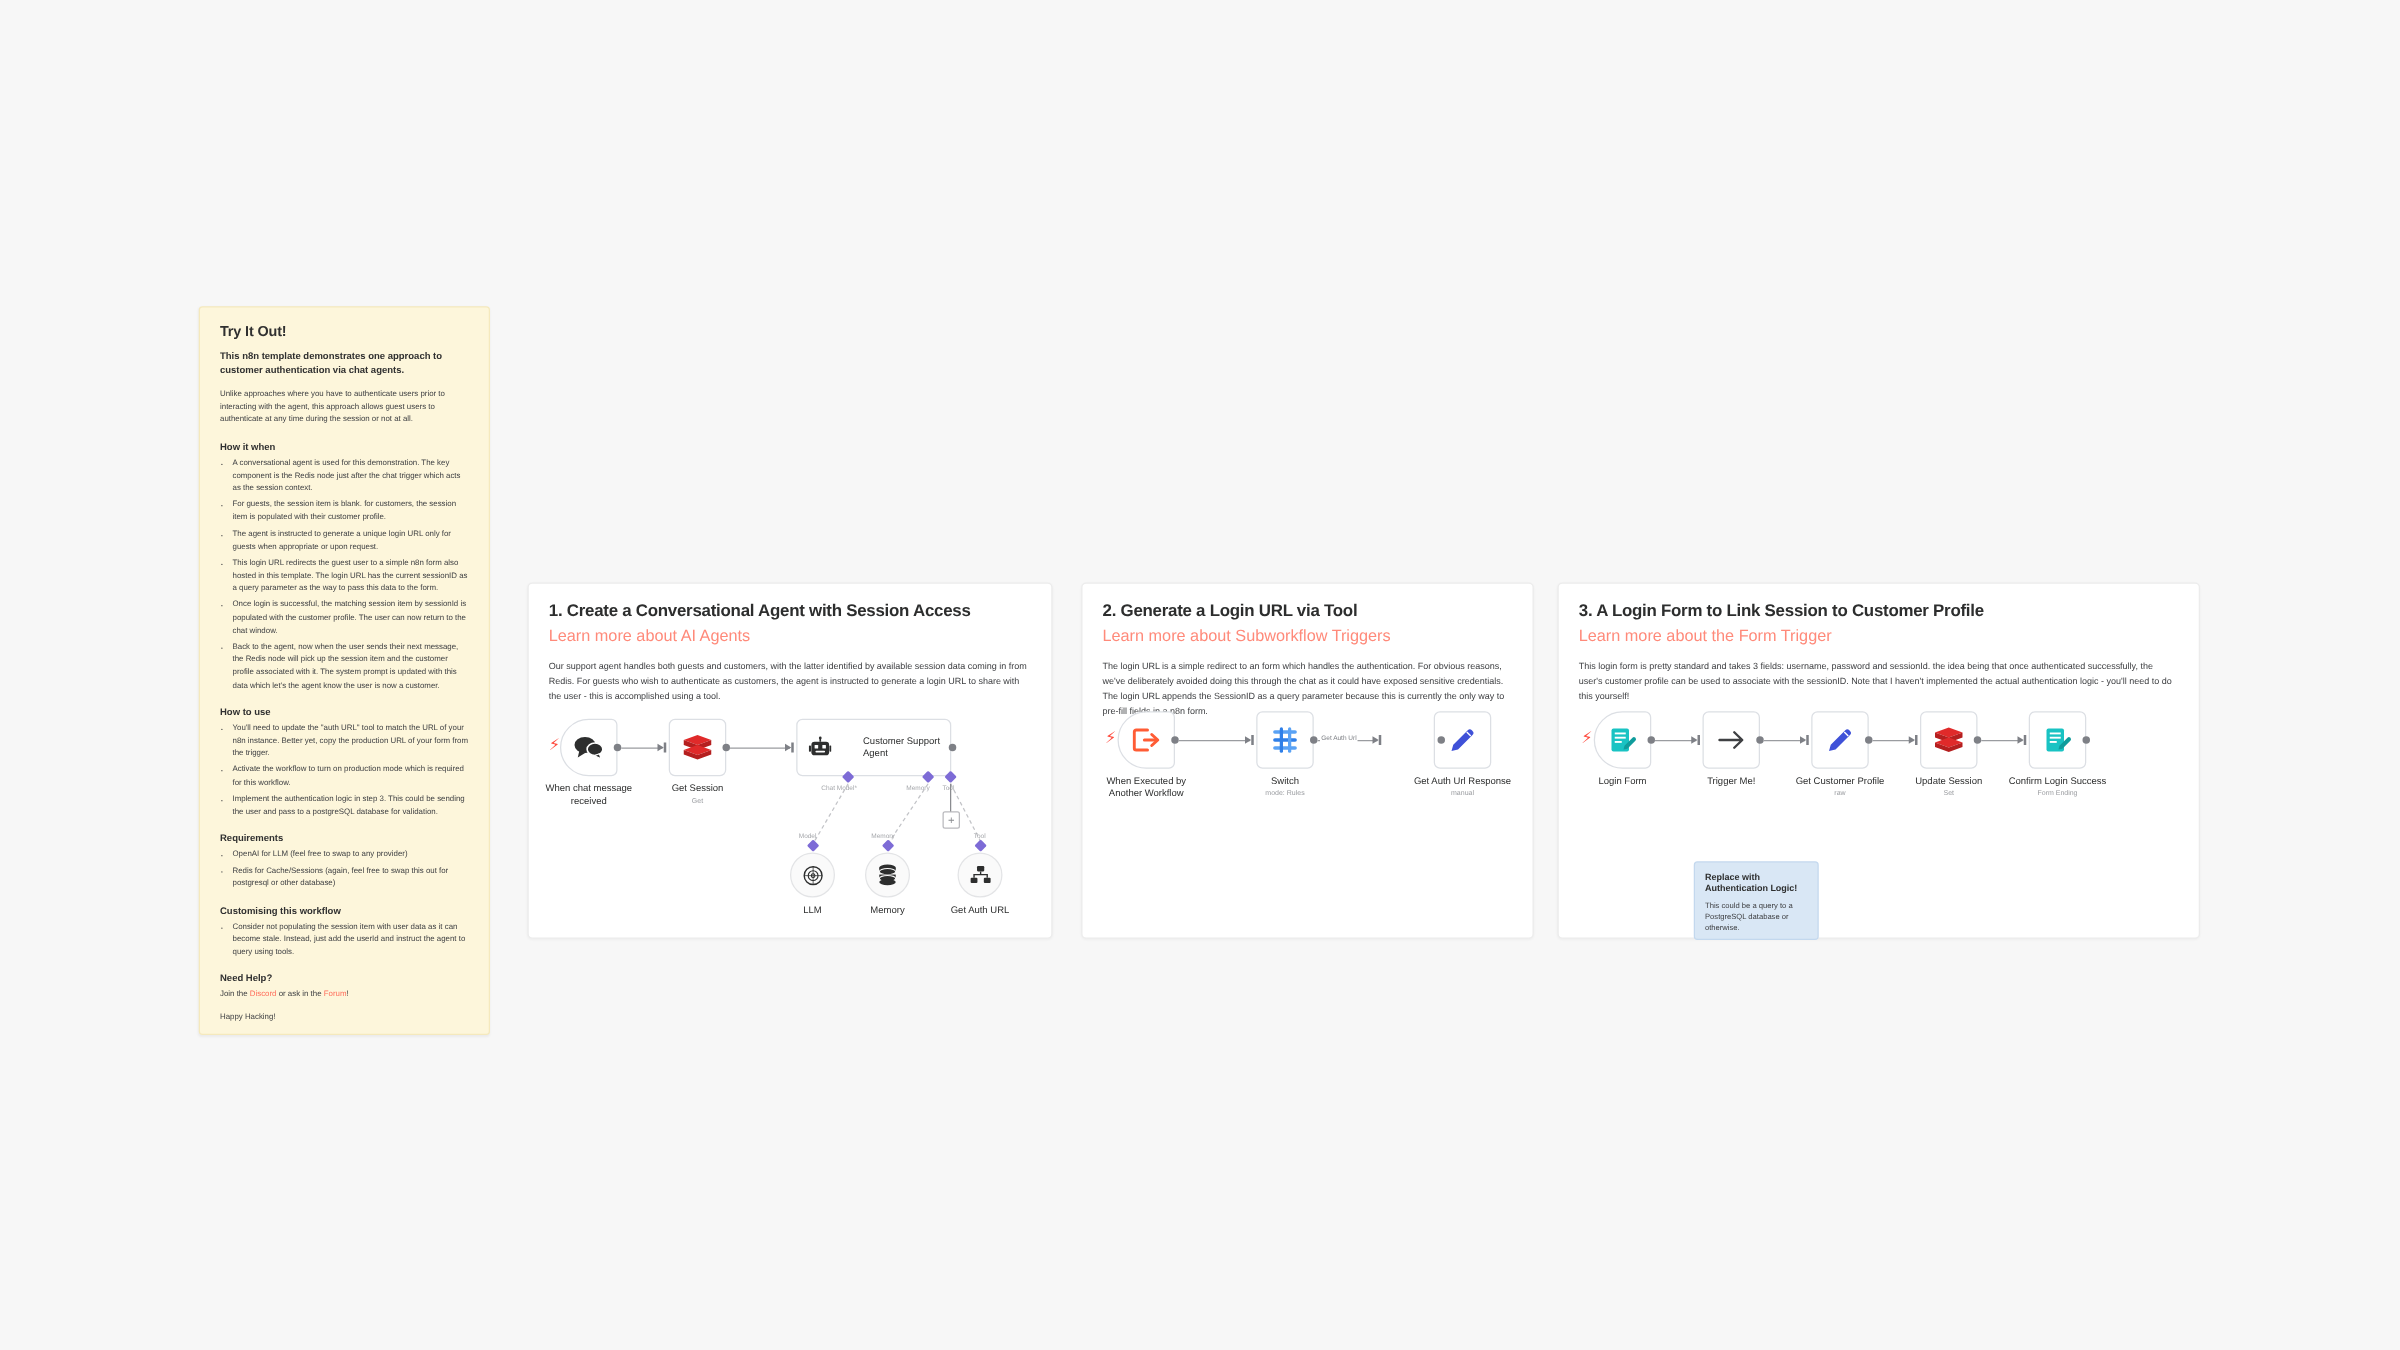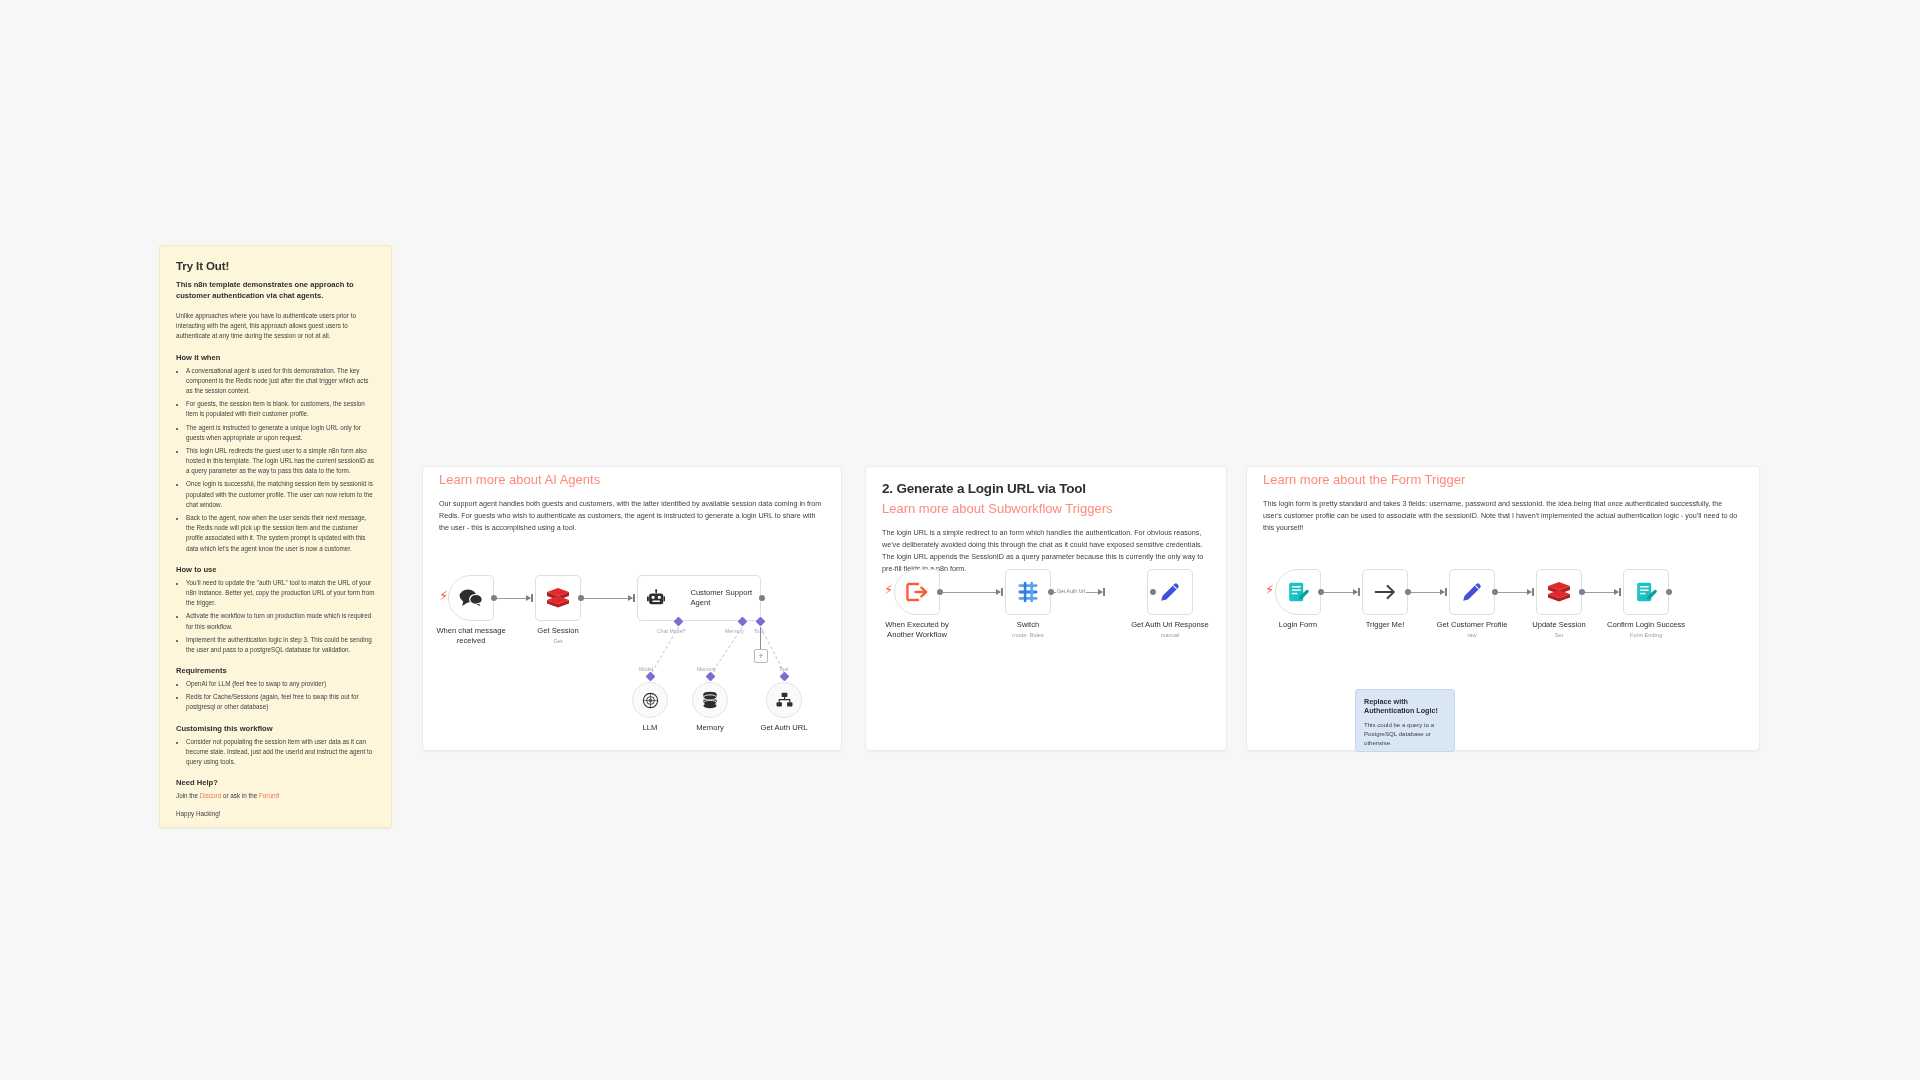--- a/index.html
+++ b/index.html
@@ -132,20 +132,21 @@
     <ul>
       <li>Consider not populating the session item with user data as it can become stale. Instead, just add the userId and instruct the agent to query using tools.</li>
     </ul>
 
     <h2>Need Help?</h2>
     <p><span>Join the </span><a class="lnk" href="#">Discord</a><span> or ask in the </span><a class="lnk" href="#">Forum</a><span>!</span></p>
     <p>Happy Hacking!</p>
   </div>
 
   <div class="panel" id="panel1">
+    <div class="ph">1. Create a Conversational Agent with Session Access</div>
     <a class="plink" href="#">Learn more about AI Agents</a>
     <div class="pbody">Our support agent handles both guests and customers, with the latter identified by available session data coming in from Redis. For guests who wish to authenticate as customers, the agent is instructed to generate a login URL to share with the user - this is accomplished using a tool.</div>
 
     <div class="bolt" style="left:16px;top:122px;">⚡</div>
     <div class="node" style="left:25px;top:108px;">
       <div class="nbox trigger">
         <svg width="24" height="20" viewBox="0 0 24 20">
           <ellipse cx="9" cy="8" rx="8.4" ry="6.4" fill="#2d2e2e"></ellipse>
           <path d="M4.5 12.5 L3.2 18 L9.4 14.1 Z" fill="#2d2e2e"></path>
           <ellipse cx="17" cy="11.4" rx="6.3" ry="5" fill="#2d2e2e" stroke="#fff" stroke-width="1.3"></ellipse>
@@ -308,20 +309,21 @@
           <path d="M14.4 4.6 L17.6 7.8" stroke="#fff" stroke-width="1.1"></path>
         </svg>
       </div>
       <div class="nlabel" style="top:51px;">Get Auth Url Response</div>
       <div class="nsub" style="top:63px;">manual</div>
     </div>
     <div class="dot" style="left:284px;top:122px;"></div>
   </div>
 
   <div class="panel" id="panel3">
+    <div class="ph">3. A Login Form to Link Session to Customer Profile</div>
     <a class="plink" href="#">Learn more about the Form Trigger</a>
     <div class="pbody">This login form is pretty standard and takes 3 fields: username, password and sessionId. the idea being that once authenticated successfully, the user's customer profile can be used to associate with the sessionID. Note that I haven't implemented the actual authentication logic - you'll need to do this yourself!</div>
 
     <div class="bolt" style="left:18px;top:116px;">⚡</div>
     <div class="node" style="left:28px;top:102px;">
       <div class="nbox trigger">
         <svg width="22" height="22" viewBox="0 0 22 22">
           <rect x="2.2" y="1.8" width="14" height="18.4" rx="1.6" fill="#19c3c3"></rect>
           <rect x="4.8" y="5" width="8.8" height="1.5" fill="#fff"></rect>
           <rect x="4.8" y="8.4" width="8.8" height="1.5" fill="#fff"></rect>

